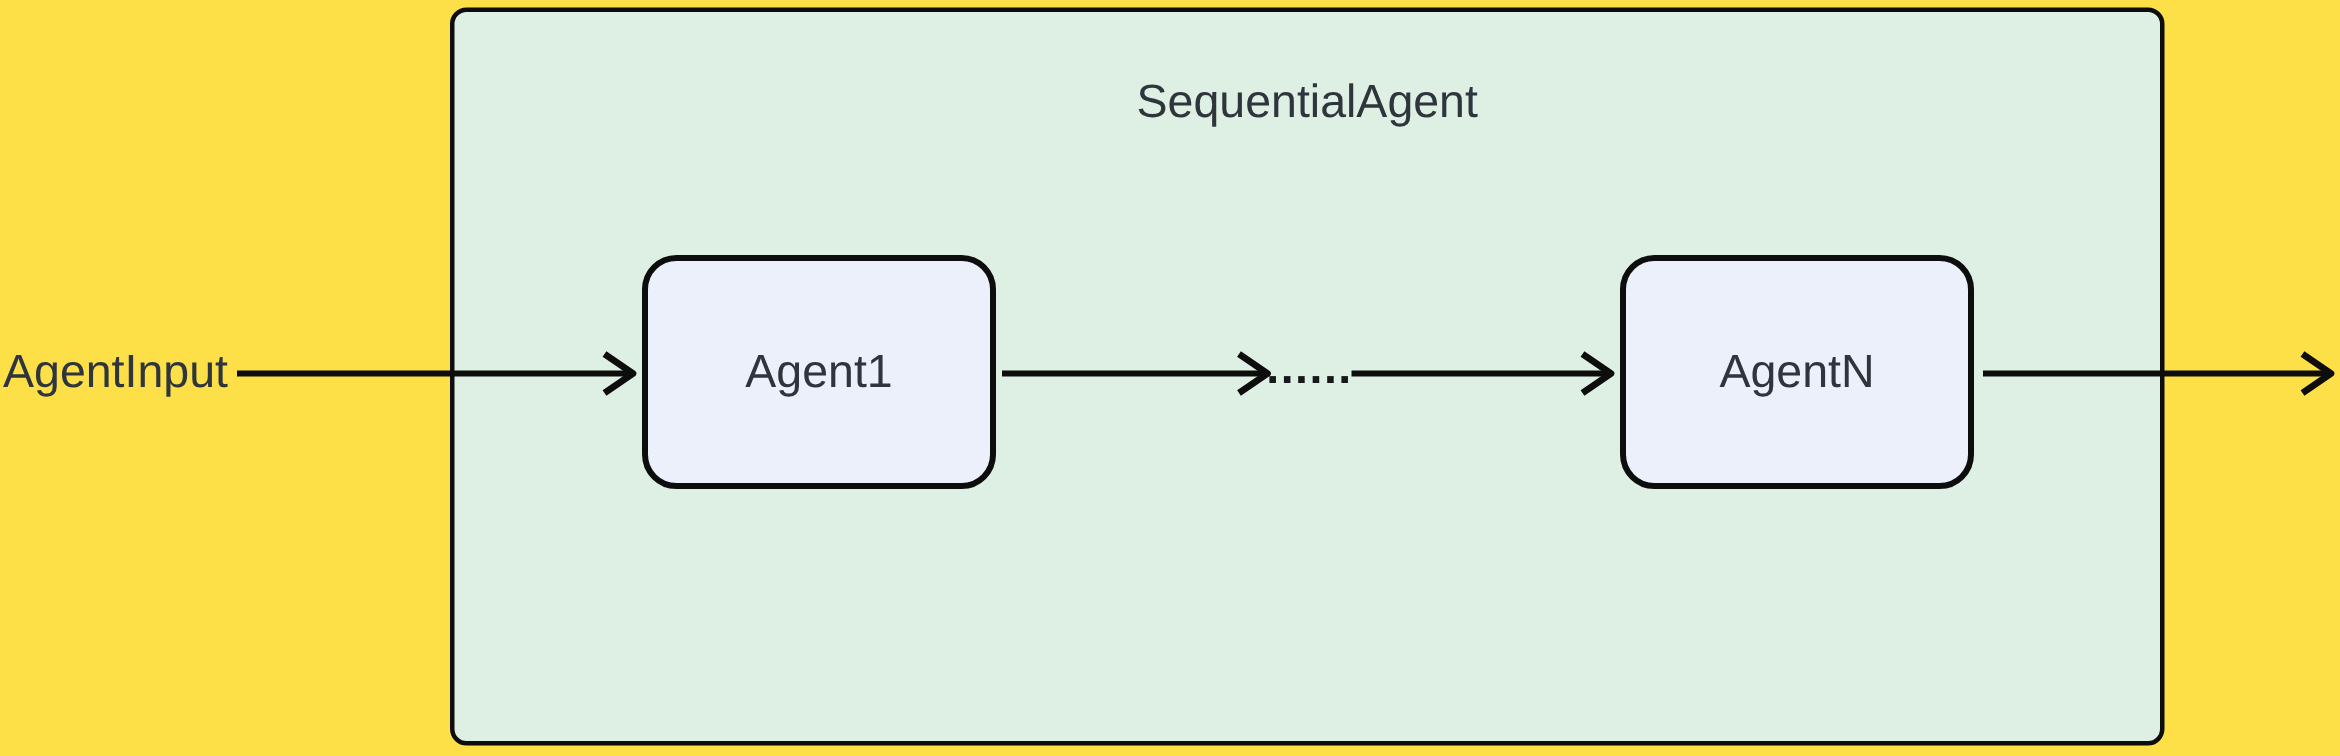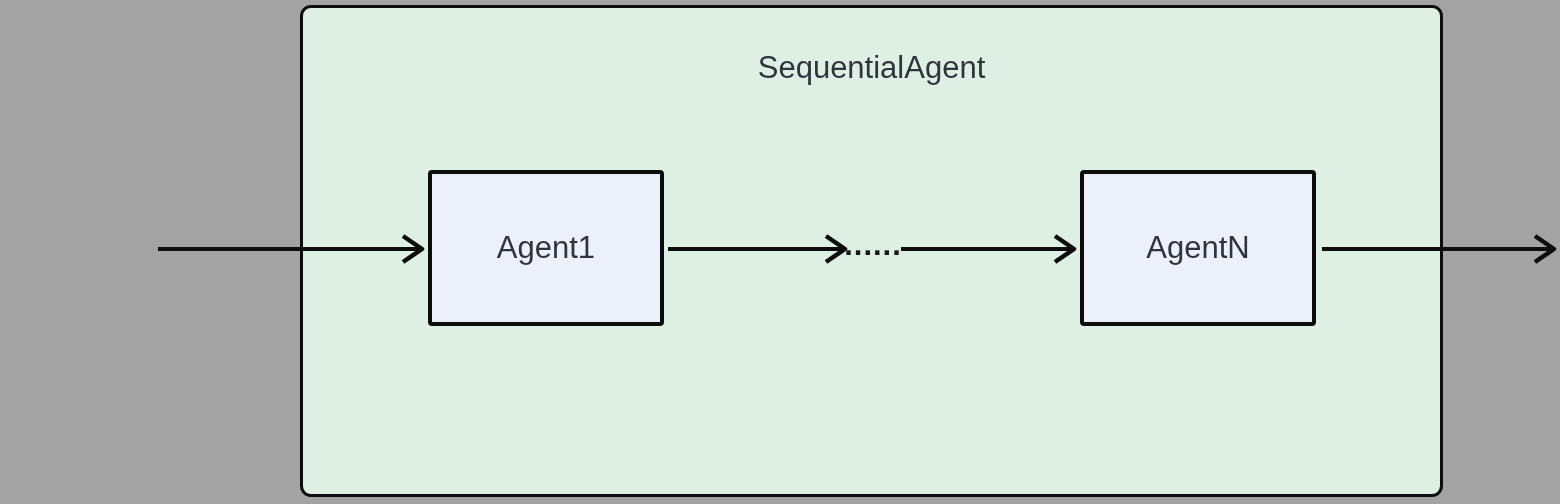--- a/index.html
+++ b/index.html
@@ -5,21 +5,21 @@
   html, body {
     margin: 0;
     padding: 0;
     background: #ffffff;
     font-family: "Liberation Sans", "DejaVu Sans", sans-serif;
   }
   .canvas {
     position: relative;
     width: 1560px;
     height: 504px;
-    background: #a3a3a3;
+    background: #fde047;
     overflow: hidden;
     color: #333333;
   }
   .subgraph {
     position: absolute;
     left: 300px;
     top: 5px;
     width: 1143px;
     height: 492px;
     box-sizing: border-box;
@@ -38,21 +38,21 @@
     font-size: 31px;
     color: #2f353d;
   }
   .node {
     position: absolute;
     width: 236px;
     height: 156px;
     box-sizing: border-box;
     background: #ecf0fa;
     border: 4px solid #0d0d0d;
-    border-radius: 4px;
+    border-radius: 23px;
     display: flex;
     align-items: center;
     justify-content: center;
     font-size: 31px;
     color: #2f353d;
   }
   .node-agent1 { left: 428px; top: 170px; }
   .node-agentn { left: 1080px; top: 170px; }
   .input-label {
     position: absolute;
@@ -100,20 +100,21 @@
       <marker id="arrowhead" markerUnits="userSpaceOnUse" markerWidth="26" markerHeight="32" refX="22" refY="15" orient="auto">
         <path d="M3,2 L22,15 L3,28" fill="none" stroke="#0d0d0d" stroke-width="4.5" stroke-linejoin="round" stroke-linecap="butt"></path>
       </marker>
     </defs>
     <line x1="158" y1="249" x2="422" y2="249" stroke="#0d0d0d" stroke-width="4" marker-end="url(#arrowhead)"></line>
     <line x1="668" y1="249" x2="845" y2="249" stroke="#0d0d0d" stroke-width="4" marker-end="url(#arrowhead)"></line>
     <line x1="901" y1="249" x2="1074" y2="249" stroke="#0d0d0d" stroke-width="4" marker-end="url(#arrowhead)"></line>
     <line x1="1322" y1="249" x2="1554" y2="249" stroke="#0d0d0d" stroke-width="4" marker-end="url(#arrowhead)"></line>
   </svg>
 
+  <div class="input-label">AgentInput</div>
 
   <div class="node node-agent1">
     <span>Agent1</span>
   </div>
 
   <div class="ellipsis-label">......</div>
 
   <div class="node node-agentn">
     <span>AgentN</span>
   </div>

